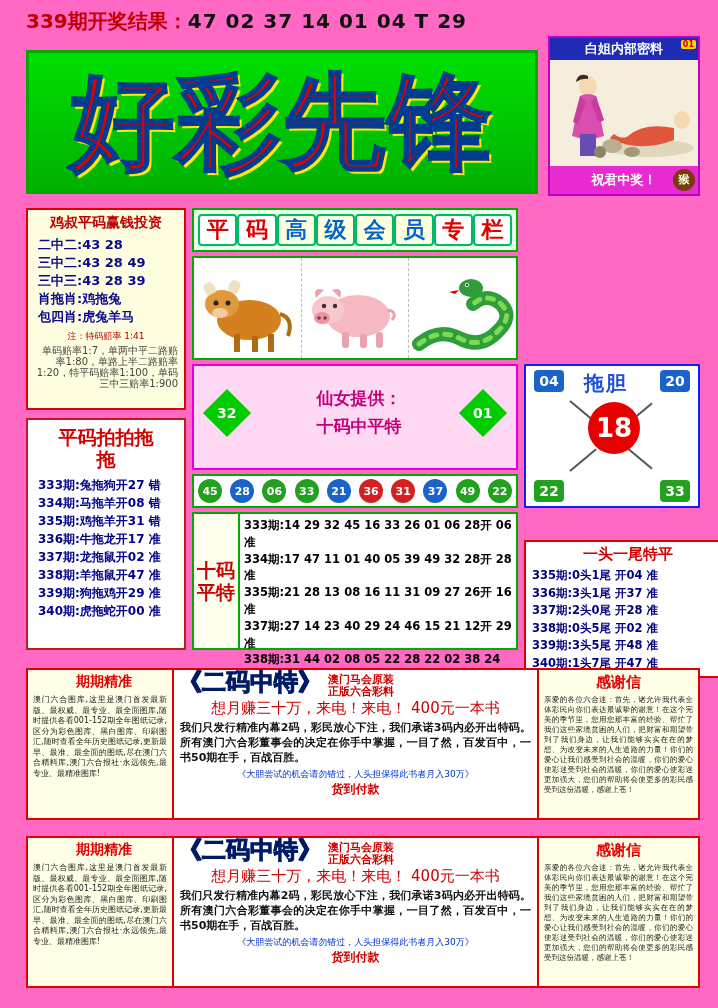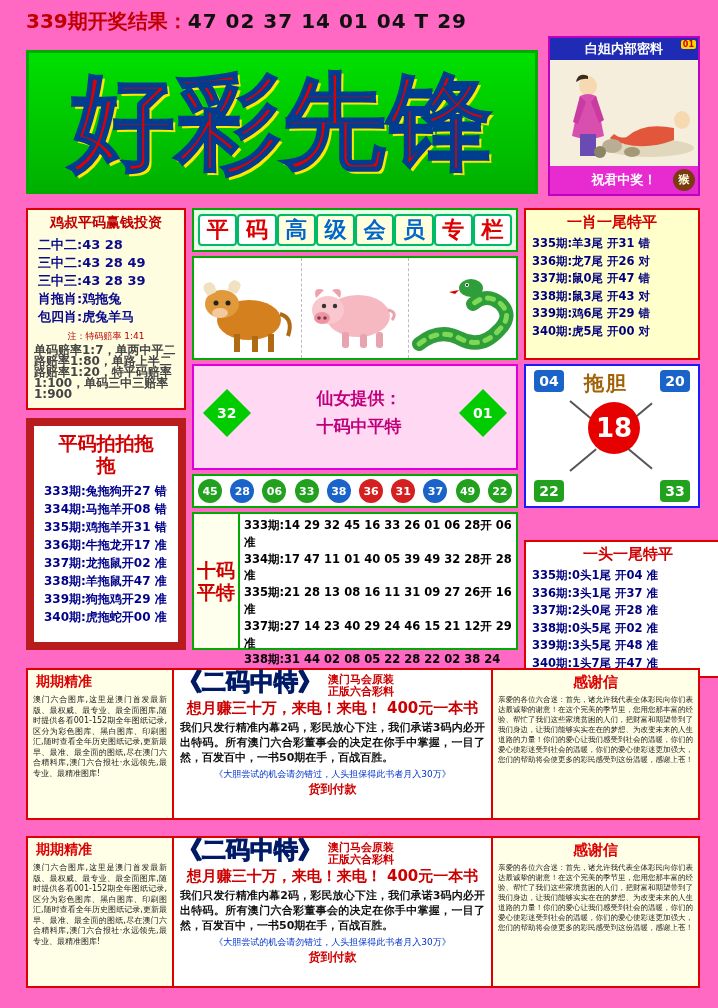--- a/index.html
+++ b/index.html
@@ -61,24 +61,24 @@
   }
 
   
   .box { position:absolute; background:#fff; border:2px solid #cc0000; }
 
   
   .leftbox1 { left:26px; top:208px; width:160px; height:202px; background:#fffde0; border:2px solid #d00; }
   .lb-title { text-align:center; color:#c00000; font-weight:bold; font-size:14px; padding-top:4px; }
   .lb-lines { padding:4px 6px 0 10px; font-size:13px; color:#0a0a8a; line-height:18px; font-weight:bold;}
   .lb-note { font-size:9px; color:#b00; text-align:center; margin-top:4px;}
-  .lb-small { font-size:12px; color:#444; padding:2px 6px; line-height:11px; text-align:left;font-weight:bold;}
-
-  
-  .leftbox2 { left:26px; top:418px; width:160px; height:232px; background:#fff; border:8px solid #b91c1c; }
+  .lb-small { font-size:10px; color:#444; padding:2px 6px; line-height:11px; text-align:right;}
+
+  
+  .leftbox2 { left:26px; top:418px; width:160px; height:232px; background:#fff; border:2px solid #b91c1c; }
   .lb2-title { text-align:center; color:#d00000; font-weight:bold; font-size:19px; padding-top:6px; line-height:22px;}
   .lb2-list { padding:6px 4px 0 10px; font-size:12px; color:#00008b; line-height:18px; font-weight:bold;}
 
   
   .memberbar { left:192px; top:208px; width:326px; height:44px; background:#eaffea; border:2px solid #0a0; }
   .mb-inner { display:flex; height:100%; align-items:center; justify-content:space-around; padding:0 4px;}
   .mb-ch {
     width:42px; height:32px; border:2px solid #0b6; border-radius:4px; background:#fff;
     color:#d00; font-weight:bold; font-size:22px; display:flex; align-items:center; justify-content:center;
   }
@@ -116,46 +116,46 @@
   
   .rbox1 { left:524px; top:208px; width:176px; height:152px; background:#ffffcc; border:2px solid #d00; }
   .rb-title { text-align:center; color:#d00000; font-weight:bold; font-size:15px; padding-top:3px;}
   .rb-list { padding:3px 4px 0 6px; font-size:11.5px; color:#00007f; line-height:17.5px; font-weight:bold;}
 
   
   .tuodan { left:524px; top:364px; width:176px; height:144px; background:#ffffff; border:2px solid #1a1aff; }
   .td-head { display:flex; justify-content:space-between; padding:4px 8px 0 8px;}
   .td-num { width:30px; height:22px; border-radius:4px; color:#fff; font-weight:bold; font-size:14px;
             display:flex; align-items:center; justify-content:center;}
-  .td-title { position:absolute; left:58px; top:4px; font-size:20px; font-weight:bold; color:#a16207; letter-spacing:2px;}
+  .td-title { position:absolute; left:58px; top:4px; font-size:20px; font-weight:bold; color:#1d4ed8; letter-spacing:2px;}
   .td-center { position:absolute; left:62px; top:36px; width:52px; height:52px; border-radius:50%;
     background:#e60000; color:#fff; font-size:26px; font-weight:bold; display:flex; align-items:center; justify-content:center;}
   .td-foot { position:absolute; bottom:4px; left:0; width:100%; display:flex; justify-content:space-between; padding:0 8px;}
   .td-line { position:absolute; background:#555; height:2px; transform-origin:left center;}
 
   
   .rbox2 { left:524px; top:512px; width:208px; height:138px; background:#ffffff; border:2px solid #d00;margin-top:28px; }
 
   
   .adblock { position:absolute; left:26px; width:674px; height:152px; }
   .ad1 { top:668px; }
   .ad2 { top:836px; }
   .ad-inner { display:flex; height:100%; }
   .ad-col1 { width:148px; background:#ffffe8; border:2px solid #d00; position:relative;}
-  .ad-col1 .t { color:#d00; font-weight:bold; font-size:14px; padding-top:3px;padding-left:8px;}
+  .ad-col1 .t { text-align:center; color:#d00; font-weight:bold; font-size:14px; padding-top:3px;padding-left:8px;}
   .ad-col1 .p { font-size:8px; line-height:10.5px; color:#222; padding:4px 5px; text-align:justify;}
   .ad-col2 { flex:1; background:#fff; border:2px solid #d00; border-left:none; position:relative;}
-  .ad-col3 { width:207px; background:#ffffe8; border:2px solid #d00; border-left:none; position:relative;}
+  .ad-col3 { width:161px; background:#ffffe8; border:2px solid #d00; border-left:none; position:relative;}
   .ad-col3 .t { text-align:center; color:#d00; font-weight:bold; font-size:15px; padding-top:3px;}
   .ad-col3 .p { font-size:7.5px; line-height:10px; color:#222; padding:3px 5px; text-align:justify;}
 
   .ad-head { height:28px; background:#fff; display:flex; align-items:flex-end; padding-left:4px;}
   .ad-head .big { font-size:24px; font-weight:bold; color:#0033cc; -webkit-text-stroke:1px #001a66; }
   .ad-head .side { margin-left:6px; font-size:11px; color:#c00; font-weight:bold; line-height:12px;}
-  .ad-line2 { text-align:center; font-size:15px; font-weight:bold; color:#c00; margin-top:1px;}
+  .ad-line2 { text-align:center; font-size:15px; font-weight:normal; color:#c00; margin-top:1px;}
   .ad-body { font-size:11px; color:#111; line-height:15px; padding:2px 6px; text-align:justify; font-weight:bold;}
   .ad-foot { display:flex; align-items:center; justify-content:space-between; padding:0 6px; margin-top:1px;flex-direction:column;}
   .ad-foot .blue { font-size:9px; color:#0033cc;}
   .ad-foot .red { font-size:12px; color:#c00; font-weight:bold;}
 </style>
 </head>
 <body>
 
 <div class="page">
 
@@ -298,52 +298,41 @@
     <div class="diamond dia-right">
         <span>01</span>
       </div>
   </div>
 
   <div class="ballrow box">
     <div class="ball" style="background:#22a11e">45</div>
     <div class="ball" style="background:#1a63c9">28</div>
     <div class="ball" style="background:#22a11e">06</div>
     <div class="ball" style="background:#22a11e">33</div>
-    <div class="ball" style="background:#1a63c9">38</div>
+    <div class="ball" style="background:#1a63c9">21</div>
     <div class="ball" style="background:#d42020">36</div>
     <div class="ball" style="background:#d42020">31</div>
     <div class="ball" style="background:#1a63c9">37</div>
     <div class="ball" style="background:#22a11e">49</div>
     <div class="ball" style="background:#22a11e">22</div>
   </div>
 
   <div class="tenbox box">
     <div class="tenlabel">十码平特</div>
     <div class="tenlist">
       <div>333期:14 29 32 45 16 33 26 01 06 28开 06 准</div>
       <div>334期:17 47 11 01 40 05 39 49 32 28开 28 准</div>
       <div>335期:21 28 13 08 16 11 31 09 27 26开 16 准</div>
       <div>337期:27 14 23 40 29 24 46 15 21 12开 29 准</div>
       <div>338期:31 44 02 08 05 22 28 22 02 38 24 准</div>
       <div>339期:34 13 44 25 42 38 48 41 11 41 27 准</div>
       <div>340期:09 31 07 40 27 05 19 11 44 47开 00 准</div>
     </div>
   </div>
 
-  <div class="box rbox1">
-    <div class="rb-title">一肖一尾特平</div>
-    <div class="rb-list">
-      <div>335期:羊3尾  开31 错</div>
-      <div>336期:龙7尾  开26 对</div>
-      <div>337期:鼠0尾  开47 错</div>
-      <div>338期:鼠3尾  开43 对</div>
-      <div>339期:鸡6尾  开29 错</div>
-      <div>340期:虎5尾  开00 对</div>
-    </div>
-  </div>
 
   <div class="tuodan box" style="border-color:#1a1aff">
     <div class="td-line" style="left:44px; top:34px; width:34px; transform:rotate(40deg);"></div>
     <div class="td-line" style="left:100px; top:58px; width:34px; transform:rotate(-40deg);"></div>
     <div class="td-line" style="left:44px; top:104px; width:34px; transform:rotate(-40deg);"></div>
     <div class="td-line" style="left:100px; top:80px; width:34px; transform:rotate(40deg);"></div>
     <div class="td-head">
       <div class="td-num" style="background:#1a63c9">04</div>
       <div class="td-num" style="background:#1a63c9">20</div>
     </div>

